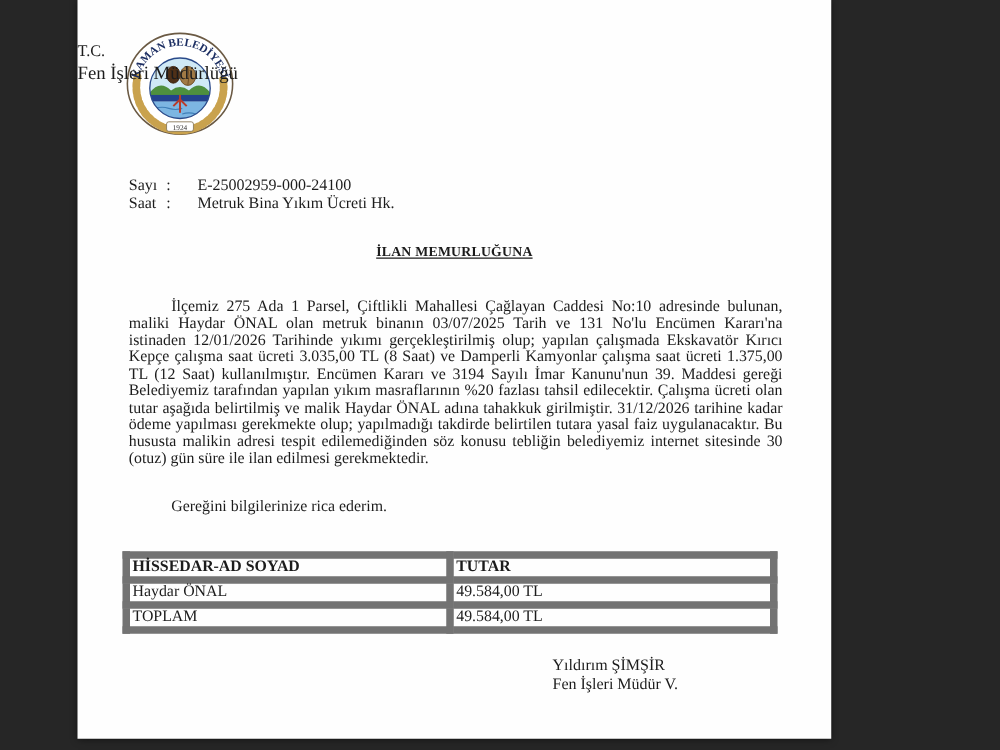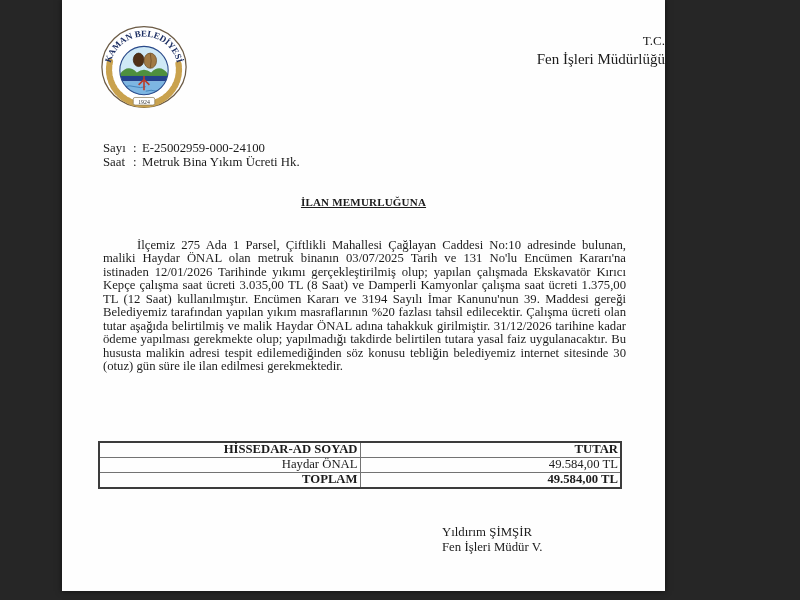--- a/index.html
+++ b/index.html
@@ -7,49 +7,49 @@
     width:800px; height:600px; position:relative; overflow:hidden;
     background:#262626;
     font-family:"Liberation Serif", serif;
   }
   .paper {
     position:absolute; left:62px; top:0; width:603px; height:591px;
     background:#fefefe; color:#1c1c1c;
     box-shadow:0 0 6px rgba(0,0,0,0.6);
   }
   .logo { position:absolute; left:37px; top:24px; width:90px; height:86px; }
-  .header-text { position:absolute; top:33px; left:0; width:100%; text-align:right; }
+  .header-text { position:absolute; top:33px; left:0; width:100%; text-align:left; }
   .tc   { font-size:13px; }
   .muni { font-size:14.5px; font-weight:bold; margin-top:3px; letter-spacing:0.2px; }
   .dept { font-size:15px; margin-top:2px; }
   .meta { position:absolute; left:41px; top:142px; font-size:12.8px; line-height:13.8px; }
   .meta-row  { display:flex; }
   .meta-label{ width:30px; }
   .meta-sep  { width:6px; }
-  .meta-value{ margin-left:3px; }
+  .meta-value{ margin-left:19px; }
   .doc-title {
     position:absolute; top:196px; left:0; width:100%; text-align:center;
     font-weight:bold; font-size:11px; letter-spacing:0.2px;text-decoration:underline;
   }
   .body-par {
     position:absolute; left:41px; top:239px; width:523px;
     font-size:12.7px; line-height:13.45px; text-align:justify; text-indent:34px;
   }
   .closing { position:absolute; left:75px; top:398px; font-size:12.7px; }
   .fee-table {
     position:absolute; left:36px; top:441px; width:524px;
     border-collapse:collapse; font-size:12.7px;
     border:2px solid #3c3c3c;
   }
   .fee-table th, .fee-table td {
-    border:1px solid #737373; padding:0 2px; text-align:right;
+    border:6px solid #737373; padding:0 2px; text-align:left;
     height:14px; line-height:13.5px; font-weight:normal;
   }
   .fee-table th { font-weight:bold; }
-  .fee-table .total td { font-weight:bold; }
+  .fee-table .total td { font-weight:normal; }
   .signature {
     position:absolute; left:380px; top:525px; width:200px;
     text-align:left; font-size:12.8px; line-height:14.5px;
   }
 </style>
 </head>
 <body>
 
 <div class="paper">
 
@@ -97,20 +97,21 @@
       <span class="meta-label">Saat</span>
       <span class="meta-sep">:</span>
       <span class="meta-value">Metruk Bina Yıkım Ücreti Hk.</span>
     </div>
   </div>
 
   <div class="doc-title">İLAN MEMURLUĞUNA</div>
 
   <div class="body-par">İlçemiz 275 Ada 1 Parsel, Çiftlikli Mahallesi Çağlayan Caddesi No:10 adresinde bulunan, maliki Haydar ÖNAL olan metruk binanın 03/07/2025 Tarih ve 131 No'lu Encümen Kararı'na istinaden 12/01/2026 Tarihinde yıkımı gerçekleştirilmiş olup; yapılan çalışmada Ekskavatör Kırıcı Kepçe çalışma saat ücreti 3.035,00 TL (8 Saat) ve Damperli Kamyonlar çalışma saat ücreti 1.375,00 TL (12 Saat) kullanılmıştır. Encümen Kararı ve 3194 Sayılı İmar Kanunu'nun 39. Maddesi gereği Belediyemiz tarafından yapılan yıkım masraflarının %20 fazlası tahsil edilecektir. Çalışma ücreti olan tutar aşağıda belirtilmiş ve malik Haydar ÖNAL adına tahakkuk girilmiştir. 31/12/2026 tarihine kadar ödeme yapılması gerekmekte olup; yapılmadığı takdirde belirtilen tutara yasal faiz uygulanacaktır. Bu hususta malikin adresi tespit edilemediğinden söz konusu tebliğin belediyemiz internet sitesinde 30 (otuz) gün süre ile ilan edilmesi gerekmektedir.</div>
 
+  <div class="closing">Gereğini bilgilerinize rica ederim.</div>
 
   <table class="fee-table">
     <thead>
       <tr>
         <th style="width:50%">HİSSEDAR-AD SOYAD</th>
         <th>TUTAR</th>
       </tr>
     </thead>
     <tbody>
       <tr>

